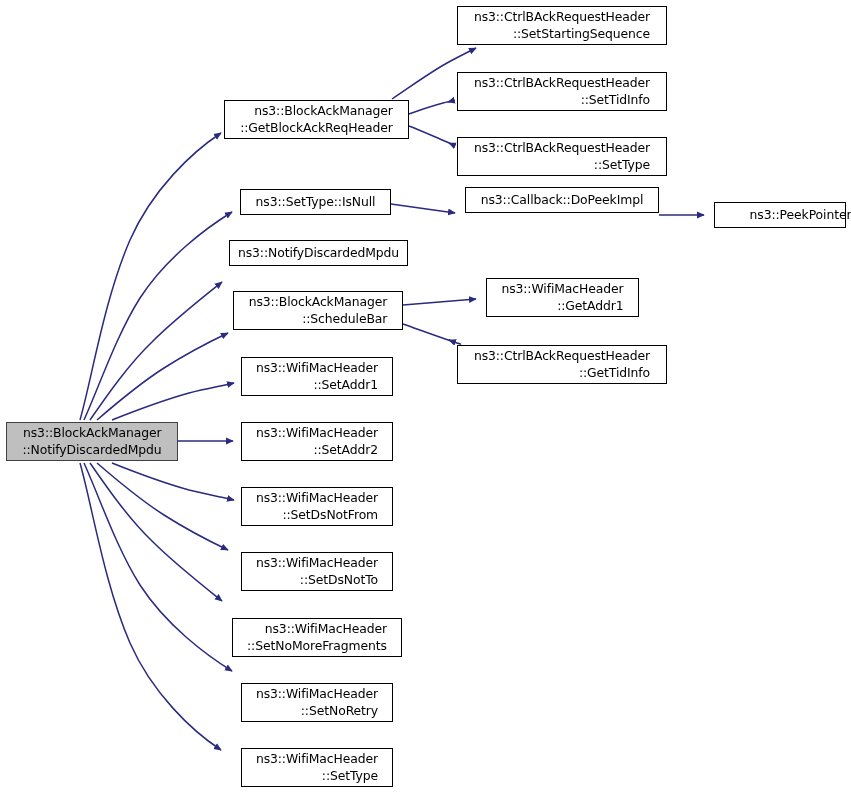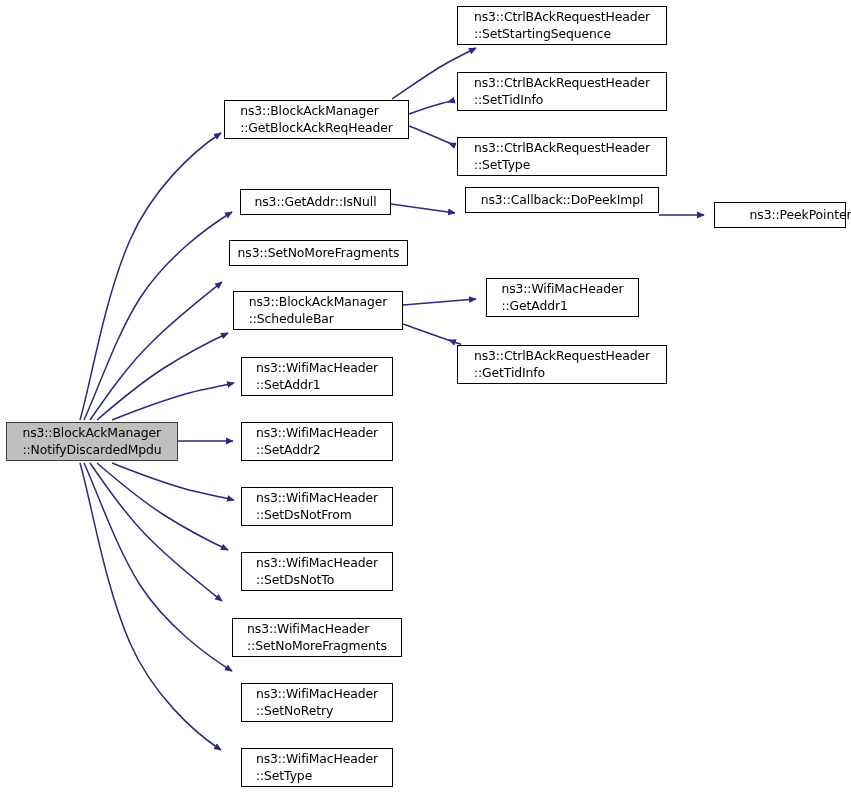--- a/index.html
+++ b/index.html
@@ -1,20 +1,20 @@
 <!DOCTYPE html>
 <html><head>
 <meta charset="utf-8">
 <style>
   html,body{margin:0;padding:0;background:#ffffff;}
   #canvas{position:relative;width:851px;height:795px;background:#ffffff;
           font-family:"DejaVu Sans","Liberation Sans",sans-serif;overflow:hidden;}
   svg#edges{position:absolute;left:0;top:0;width:851px;height:795px;}
   .node{position:absolute;box-sizing:border-box;display:flex;align-items:center;
-        justify-content:center;text-align:left;background:#ffffff;
+        justify-content:center;text-align:right;background:#ffffff;
         border:1px solid #000000;font-size:12.4px;color:#000000;line-height:1.35;
         letter-spacing:-0.1px;}
   .node.highlight{background:#bfbfbf;border:1px solid #404040;box-shadow:0 0 0 0px #404040;}
   .node span{display:block;white-space:pre-line;}
 </style>
 </head>
 <body>
 
 <div id="canvas">
   <svg id="edges" viewBox="0 0 851 795">
@@ -59,30 +59,30 @@
       </div>
       <div class="node" style="left: 457px; top: 72px; width: 210px; height: 39px;">
         <span>ns3::CtrlBAckRequestHeader
 ::SetTidInfo</span>
       </div>
       <div class="node" style="left: 457px; top: 137px; width: 210px; height: 39px;">
         <span>ns3::CtrlBAckRequestHeader
 ::SetType</span>
       </div>
       <div class="node" style="left: 240px; top: 189px; width: 151px; height: 26px;">
-        <span>ns3::GetAddr::IsNull</span>
+        <span>ns3::SetType::IsNull</span>
       </div>
       <div class="node" style="left: 465px; top: 187px; width: 194px; height: 26px;">
         <span>ns3::Callback::DoPeekImpl</span>
       </div>
       <div class="node" style="left: 714px; top: 202px; width: 132px; height: 26px; padding-left: 41px;">
         <span>ns3::PeekPointer</span>
       </div>
       <div class="node" style="left: 229px; top: 240px; width: 179px; height: 26px;">
-        <span>ns3::SetNoMoreFragments</span>
+        <span>ns3::NotifyDiscardedMpdu</span>
       </div>
       <div class="node" style="left: 233px; top: 291px; width: 170px; height: 39px;">
         <span>ns3::BlockAckManager
 ::ScheduleBar</span>
       </div>
       <div class="node" style="left: 486px; top: 278px; width: 153px; height: 39px;">
         <span>ns3::WifiMacHeader
 ::GetAddr1</span>
       </div>
       <div class="node" style="left: 457px; top: 345px; width: 210px; height: 39px;">

